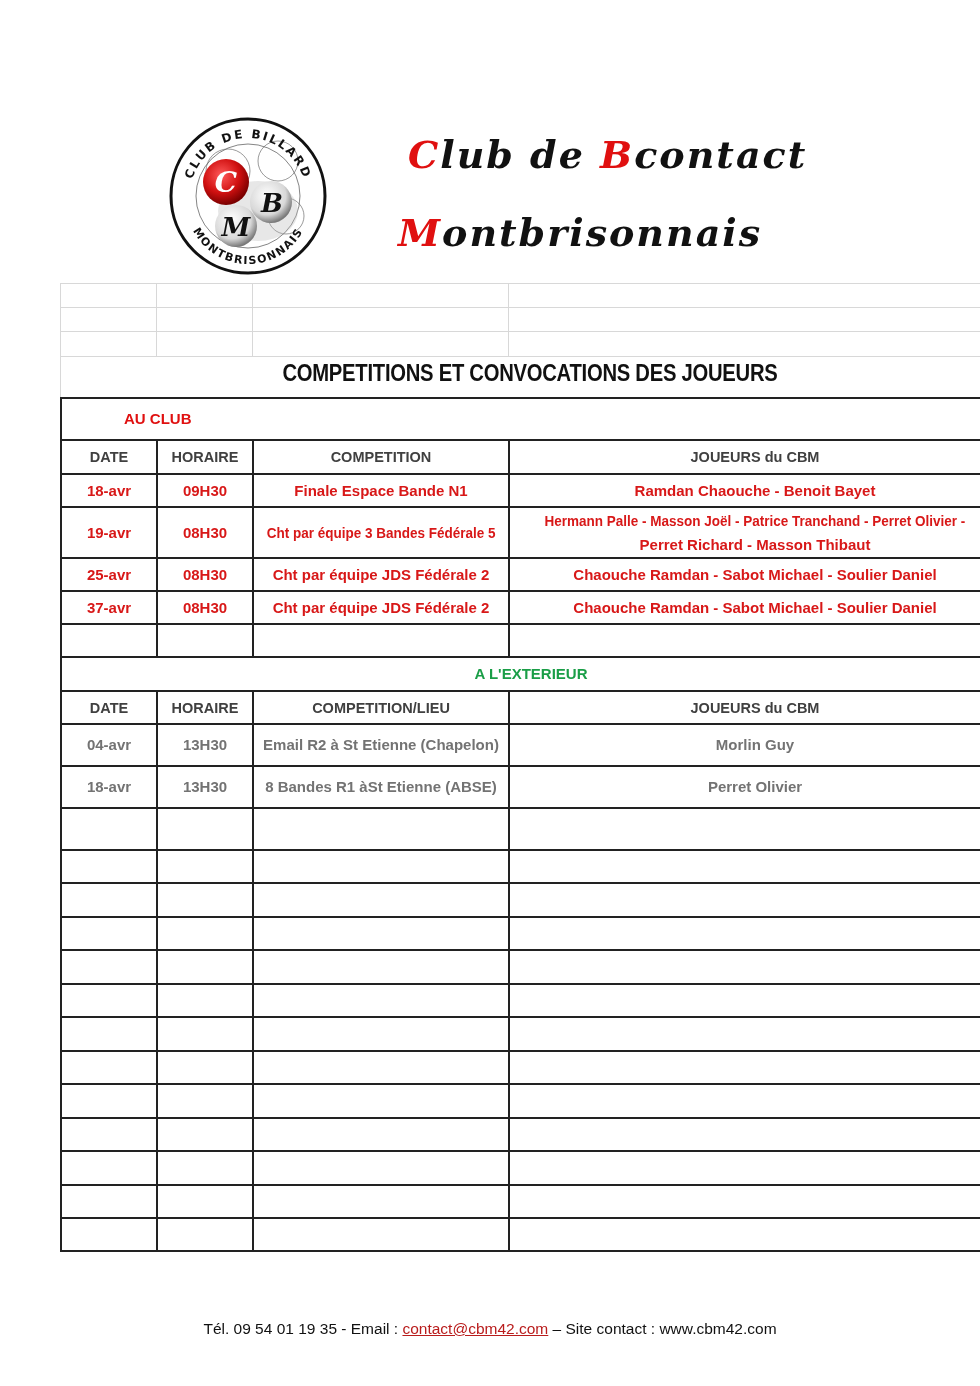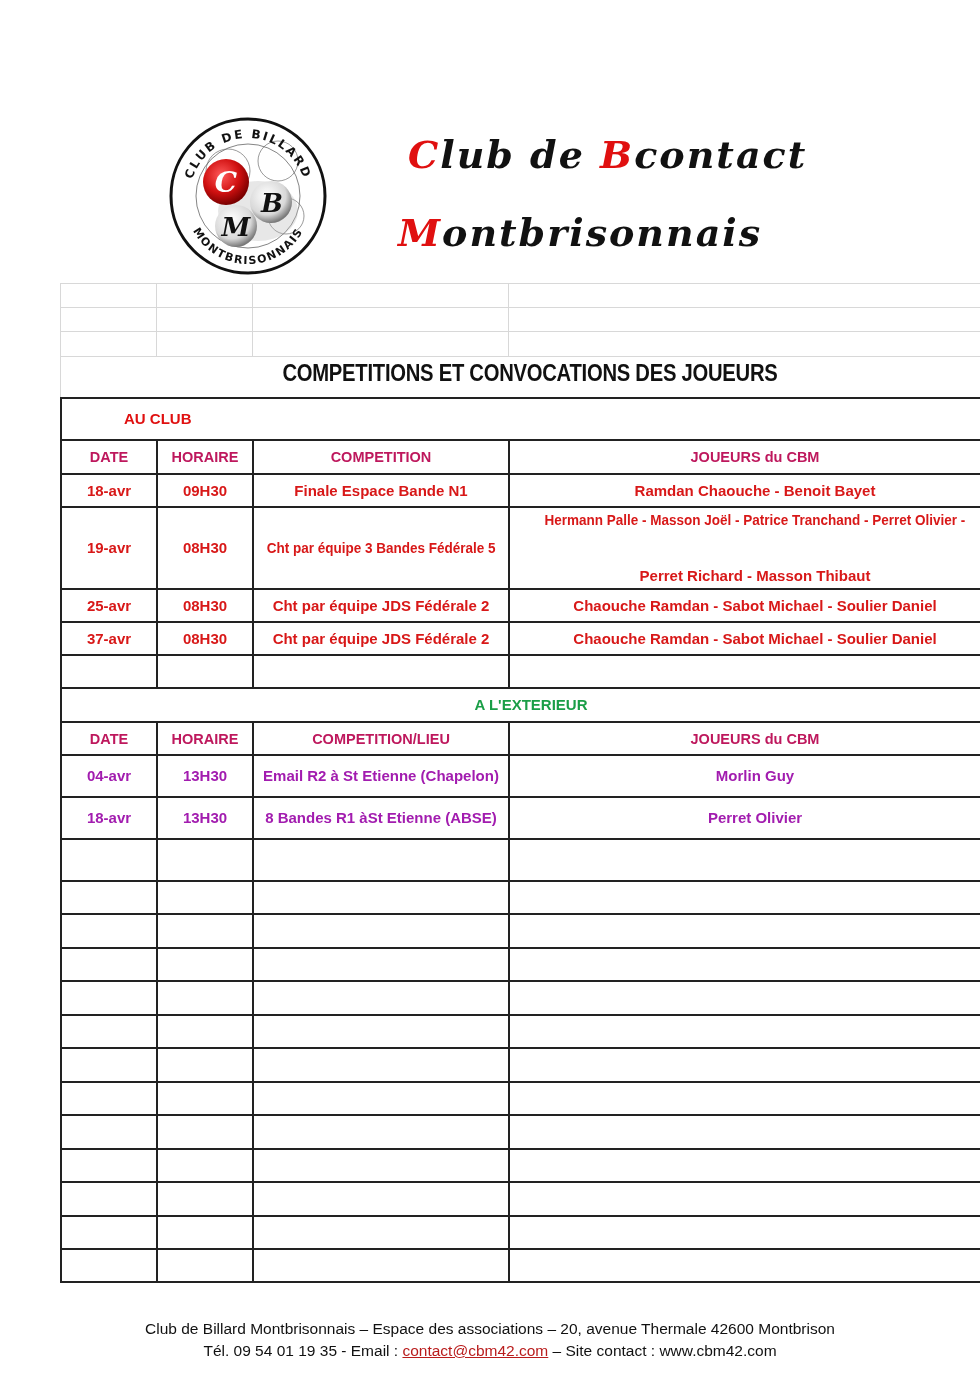--- a/index.html
+++ b/index.html
@@ -20,23 +20,23 @@
 
   
   .tbl { position: absolute; left: 60px; top: 397px; width: 940px; border-collapse: collapse; table-layout: fixed; }
   .tbl td { border: 2px solid #222; padding: 0; text-align: center; vertical-align: middle; font-weight: bold; font-size: 15px; line-height: 24px; }
   .tbl col.c1 { width: 96px; }
   .tbl col.c2 { width: 96px; }
   .tbl col.c3 { width: 256px; }
   .tbl col.c4 { width: 492px; }
   .sec-club { color: #e01010; font-size: 24px; text-align: left !important; padding-left: 62px !important; }
   .sec-ext { color: #1a9e47; font-size: 24px; }
-  .hdr td { color: #be185d; font-size: 14.5px; }
+  .hdr td { color: #404040; font-size: 14.5px; }
   .red td { color: #d81818; }
-  .green td { color: #a21caf; }
+  .green td { color: #737373; }
   .condensed { display: inline-block; transform: scaleX(0.9); white-space: nowrap; }
 
   
   .footer { position: absolute; left: 0; width: 980px; top: 1318px; text-align: center; font-size: 15.5px; color: #111; line-height: 22px; }
   .footer a { color: #b91c1c; text-decoration: underline; }
 </style>
 </head>
 <body>
 
 <div class="logo">
@@ -121,21 +121,21 @@
     <td>09H30</td>
     <td>Finale Espace Bande N1</td>
     <td>Ramdan Chaouche - Benoit Bayet</td>
   </tr>
   <tr class="red" style="height:51px;">
     <td>19-avr</td>
     <td>08H30</td>
     <td><span class="condensed">Cht par équipe 3 Bandes Fédérale 5</span></td>
     <td>
       <div class="condensed">Hermann Palle - Masson Joël - Patrice Tranchand - Perret Olivier -</div><br>
-      <div style="display:inline-block;margin-top:32px;">Perret Richard - Masson Thibaut</div>
+      <div style="display:inline-block;">Perret Richard - Masson Thibaut</div>
     </td>
   </tr>
   <tr class="red" style="height:33px;">
     <td>25-avr</td>
     <td>08H30</td>
     <td>Cht par équipe JDS Fédérale 2</td>
     <td>Chaouche Ramdan - Sabot Michael - Soulier Daniel</td>
   </tr>
   <tr class="red" style="height:33px;">
     <td>37-avr</td>
@@ -247,17 +247,16 @@
   <tr style="height:33px;">
         <td></td>
         <td></td>
         <td></td>
         <td></td>
       </tr>
 </tbody>
   </table>
 
 <div class="footer">
-  <div>Club de Billard Montbrisonnais – Espace des associations – 20, avenue Thermale  42600  Montbrison</div>
   <div>
     <span>Tél. 09 54 01 19 35 - Email : </span><a href="#">contact@cbm42.com</a><span> – Site contact : www.cbm42.com</span>
   </div>
 </div>
 
 </body></html>

